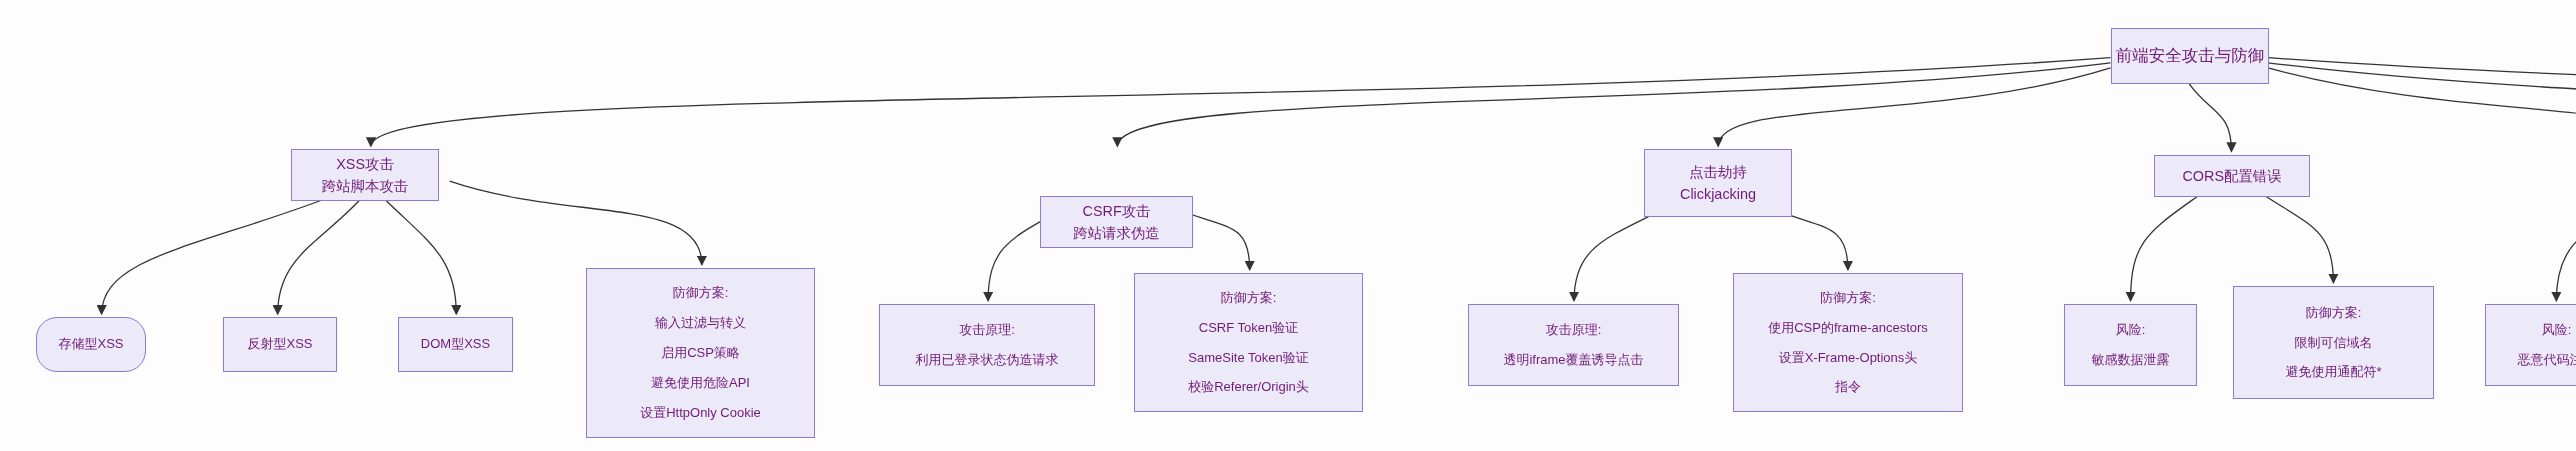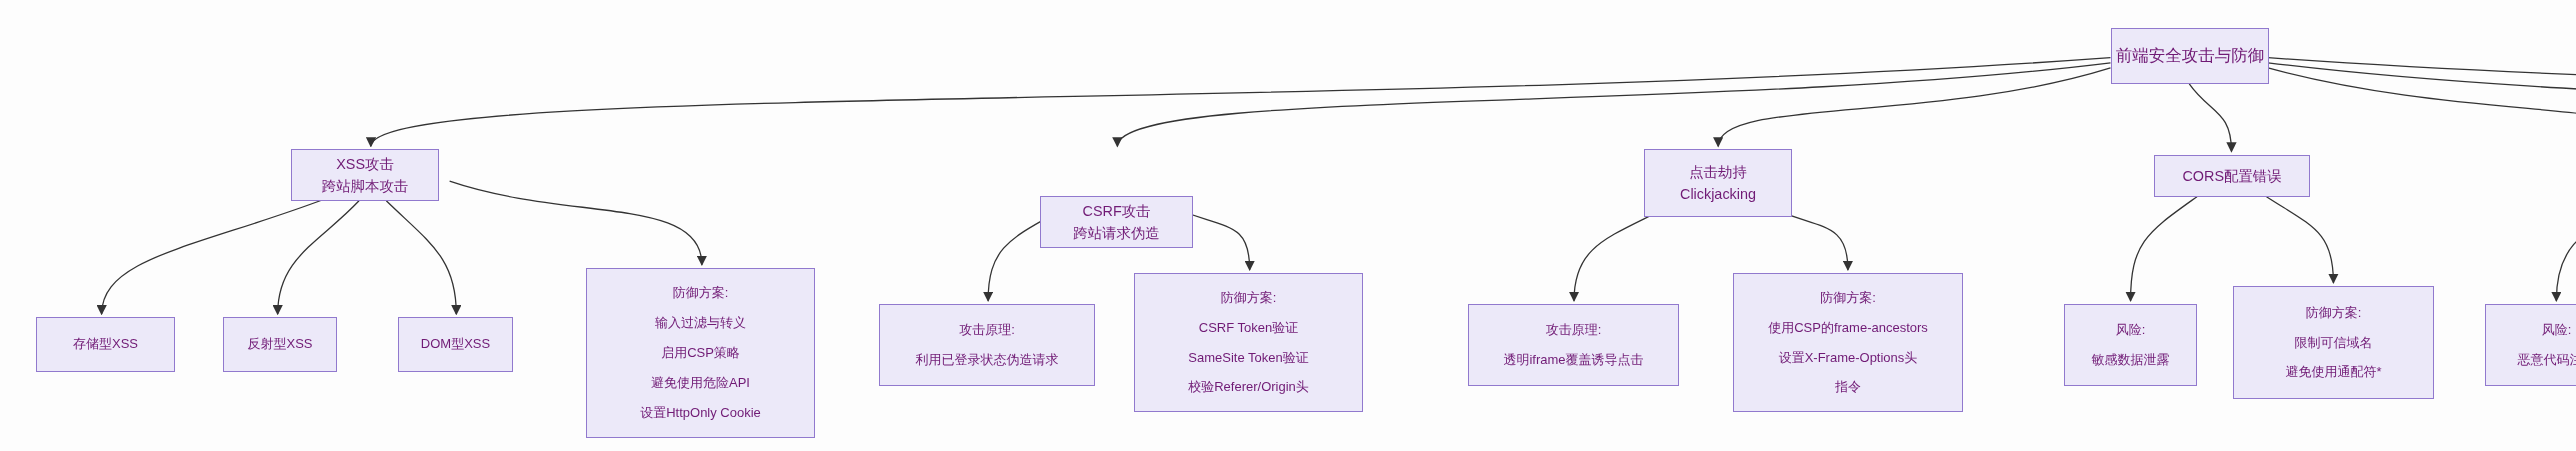--- a/index.html
+++ b/index.html
@@ -73,21 +73,21 @@
   </svg>
 
   <div class="node root" style="left:2111px;top:28px;width:158px;height:56px;">
     <span>前端安全攻击与防御</span>
   </div>
 
   <div class="node branch" style="left:291px;top:149px;width:148px;height:52px;">
     <div>XSS攻击</div>
     <div>跨站脚本攻击</div>
   </div>
-  <div class="node leaf" style="left:36px;top:317px;width:139px;height:55px;">
+  <div class="node leaf" style="left:36px;top:317px;width:110px;height:55px;border-radius:21px;">
     <div>存储型XSS</div>
   </div>
   <div class="node leaf" style="left:223px;top:317px;width:114px;height:55px;">
     <div>反射型XSS</div>
   </div>
   <div class="node leaf" style="left:398px;top:317px;width:115px;height:55px;">
     <div>DOM型XSS</div>
   </div>
   <div class="node leaf multi" style="left:586px;top:268px;width:229px;height:170px;">
     <div>防御方案:</div>

